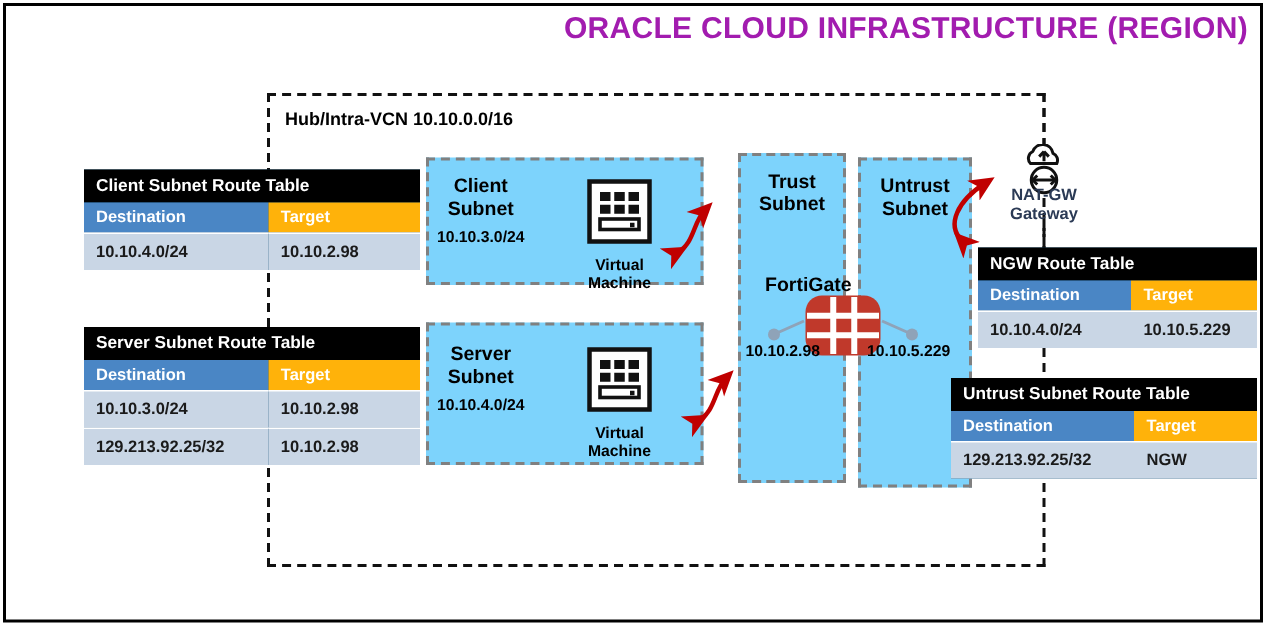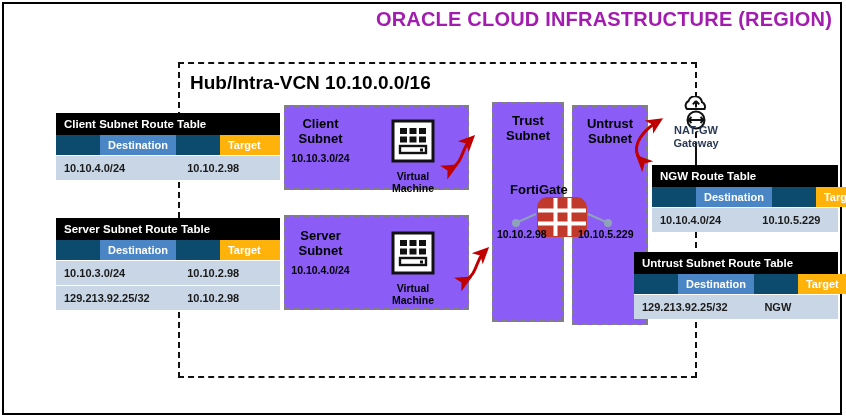--- a/index.html
+++ b/index.html
@@ -25,55 +25,55 @@
     color:#a21caf;white-space:nowrap;
   }
 
   
   .vcn-box{
     position:absolute;left:178px;top:62px;width:519px;height:316px;
     border:2.5px dashed #111;box-sizing:border-box;background:transparent;
   }
   .vcn-label{
     position:absolute;left:190px;top:72px;
-    font-size:19px;font-weight:bold;color:#000;white-space:nowrap;
+    font-size:12px;font-weight:bold;color:#000;white-space:nowrap;
   }
   
   .ngw-stub{
     position:absolute;left:695px;top:62px;width:0;height:36px;
     border-left:2.5px dashed #111;
   }
   .ngw-stub2{
     position:absolute;left:695px;top:148px;width:0;height:22px;
     border-left:2.5px dashed #111;
   }
 
   
   .subnet-box{
-    position:absolute;border:2.5px dashed #808080;box-sizing:border-box;background:#8b5cf6;
+    position:absolute;border:2.5px dashed #808080;box-sizing:border-box;background:#7dd3fc;
   }
   .subnet-title{
     position:absolute;text-align:center;font-size:13px;font-weight:bold;
     color:#000;line-height:1.15;width:100%;left:0;
   }
   .subnet-cidr{
     position:absolute;text-align:center;font-size:10.5px;font-weight:bold;
     color:#000;width:100%;left:0;
   }
 
   
   .rt{position:absolute;box-sizing:border-box;background:#0c4a6e;}
   .rt-title{
     background:#000;color:#fff;font-size:11.5px;font-weight:bold;
     padding:5px 8px;box-sizing:border-box;white-space:nowrap;
   }
   .rt-head{display:flex;width:100%;}
   .rt-head .c{
     font-size:11px;font-weight:bold;color:#fff;padding:4px 8px;
-    box-sizing:border-box;white-space:nowrap;margin-left:44px;
+    box-sizing:border-box;white-space:nowrap;
   }
   .rt-head .c.dest{background:#4a86c5;}
   .rt-head .c.targ{background:#ffb20a;}
   .rt-row{display:flex;width:100%;}
   .rt-row .c{
     font-size:11px;font-weight:bold;color:#1a1a1a;padding:6px 8px;
     box-sizing:border-box;white-space:nowrap;background:#c9d6e5;
     border-top:1px solid #ffffff;
   }
   .w60{width:60%;}

